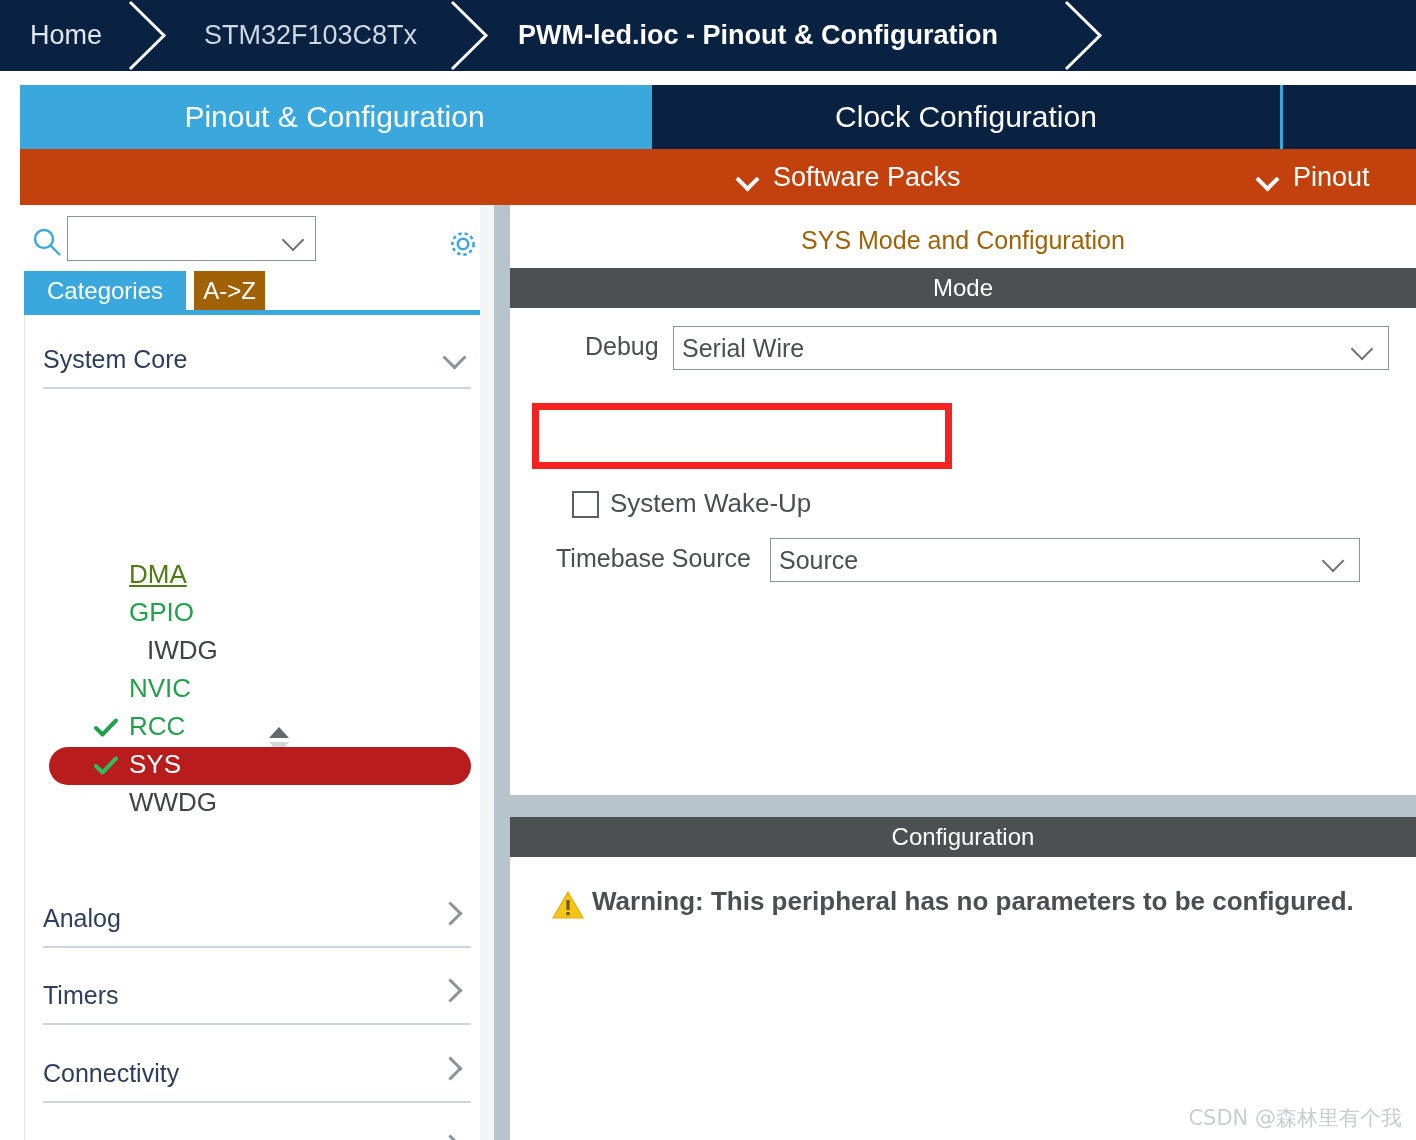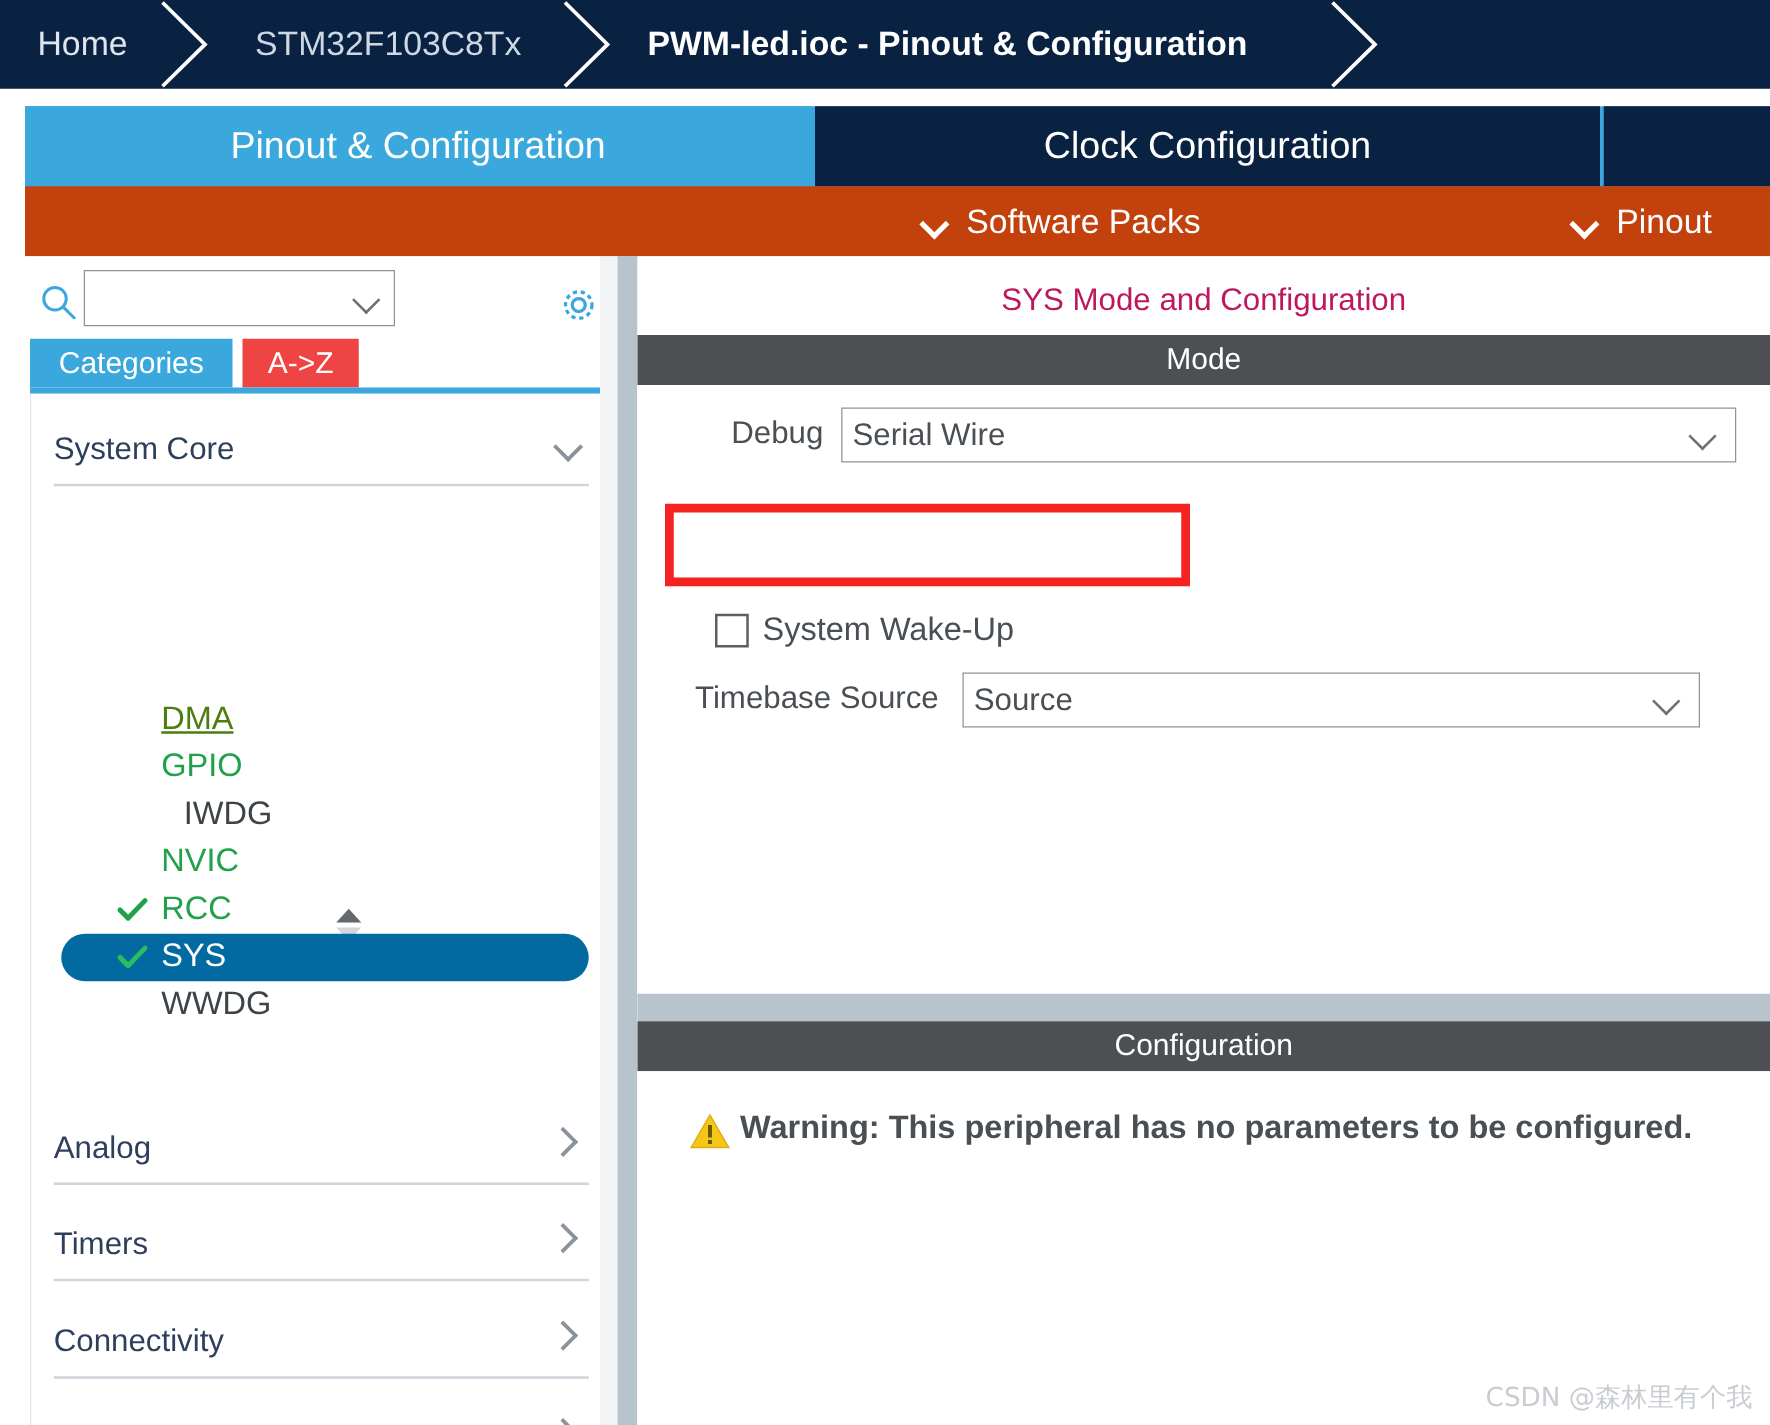--- a/index.html
+++ b/index.html
@@ -129,21 +129,21 @@
     position: absolute; left: 24px; top: 66px;
     height: 39px;
   }
   .cat-tab {
     position: absolute; top: 0; height: 39px;
     display: flex; align-items: center; justify-content: center;
     font-size: 24px; color: #ffffff;
     white-space: nowrap;
   }
   .cat-tab.sel { left: 0; width: 162px; background: #3aa8dc; }
-  .cat-tab.unsel { left: 170px; width: 93px; background: #ef4444; }
+  .cat-tab.unsel { left: 170px; width: 71px; background: #a16207; }
   .cat-underline {
     position: absolute; left: 24px; top: 105px;
     width: 462px; height: 5px; background: #3aa8dc;
   }
 
   .listbox {
     position: absolute; left: 24px; top: 110px;
     width: 462px; height: 825px;
     background: #ffffff;
     border-left: 1px solid #e2e5e8;
@@ -186,21 +186,21 @@
     display: flex; align-items: center;
   }
   .periph .ck {
     position: absolute; left: 44px; top: 6px;
     width: 26px; height: 26px;
   }
   .periph .plabel {
     position: absolute; left: 80px; top: 2px;
     font-size: 26px; white-space: nowrap;
   }
-  .periph.selected { background: #0369a1; border-radius: 19px; }
+  .periph.selected { background: #b91c1c; border-radius: 19px; }
   .periph.selected .plabel { color: #ffffff; }
 
   
   .split-light {
     position: absolute; left: 480px; top: 205px;
     width: 14px; height: 935px; background: #f2f4f5;
   }
   .split-dark {
     position: absolute; left: 494px; top: 205px;
     width: 16px; height: 935px; background: #b8c4cc;
@@ -209,21 +209,21 @@
   
   .rightpanel {
     position: absolute; left: 510px; top: 205px;
     width: 906px; height: 935px;
     background: #ffffff;
   }
   .panel-title {
     position: absolute; left: 0; top: 12px;
     width: 906px; height: 46px;
     display: flex; align-items: center; justify-content: center;
-    font-size: 25px; color: #be185d;
+    font-size: 25px; color: #a16207;
     white-space: nowrap;
   }
   .section-header {
     position: absolute; left: 0;
     width: 906px; height: 40px;
     background: #4d5052;
     display: flex; align-items: center; justify-content: center;
     color: #ffffff; font-size: 24px;
   }
   .mode-header { top: 63px; }

